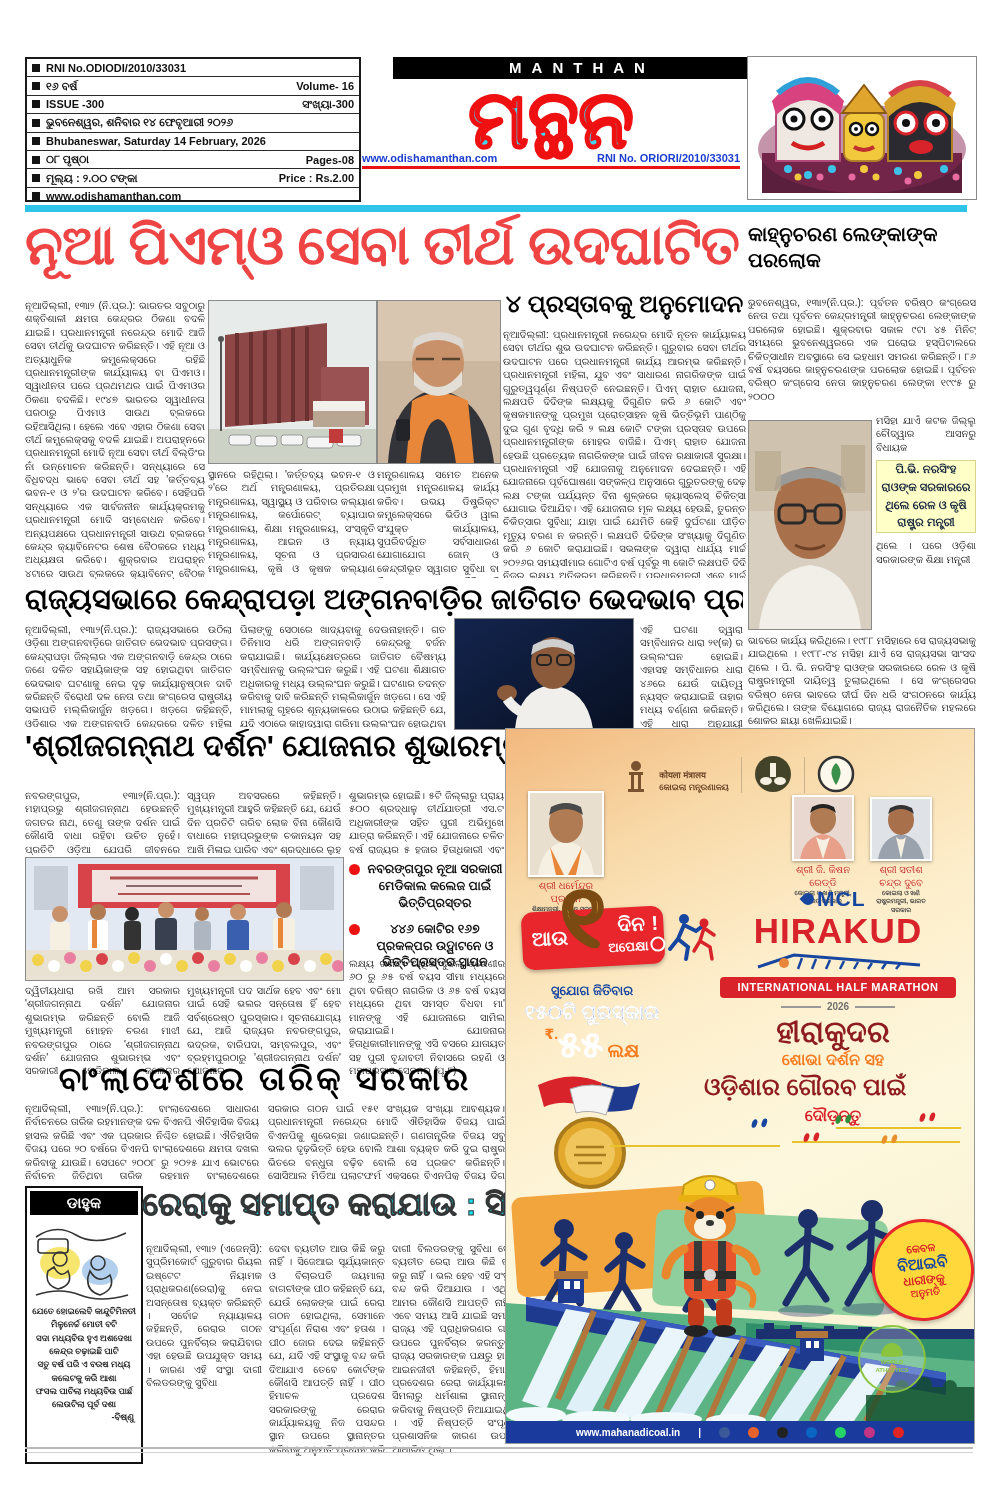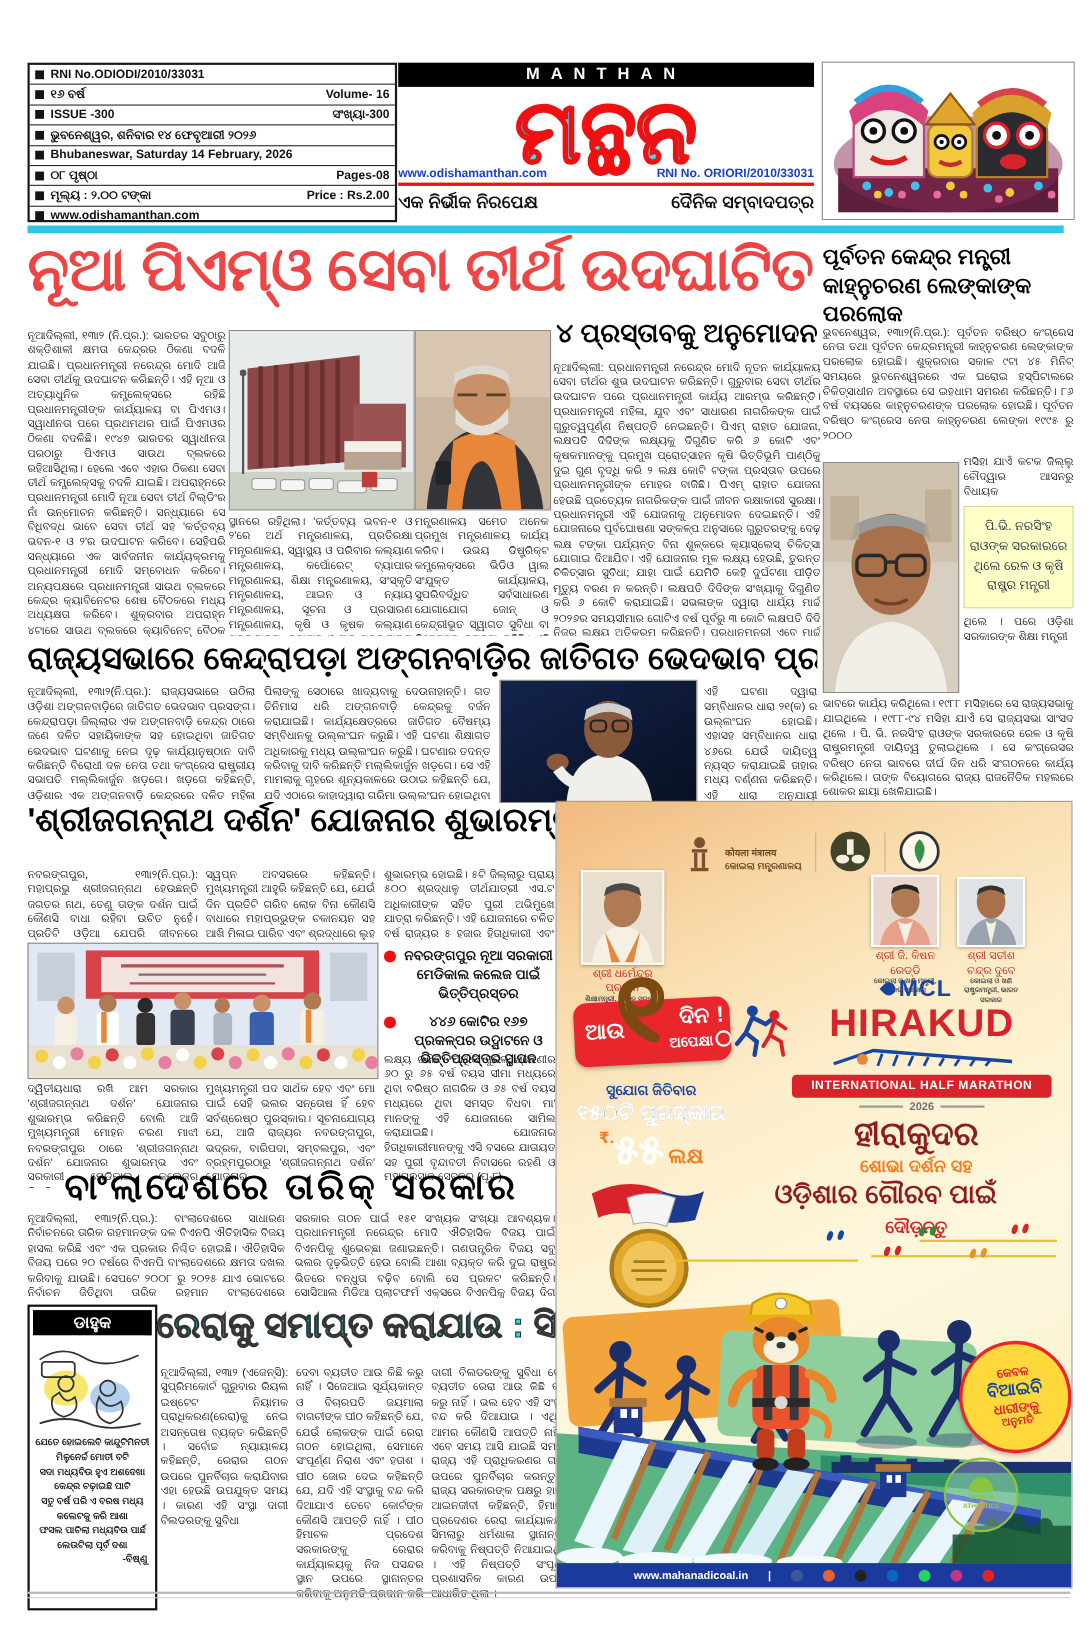--- a/index.html
+++ b/index.html
@@ -11,33 +11,33 @@
   .hl{font-weight:800;color:#000;}
   
   #infobox{border:2px solid #1a1a1a;}
   .info-row{display:flex;align-items:center;height:17.4px;border-bottom:1px solid #2a2a2a;
             padding:0 5px;font-size:11px;font-weight:bold;color:#111;white-space:nowrap;overflow:hidden;}
   .info-row:last-child{border-bottom:none;}
   .sq{width:8px;height:8px;background:#141414;margin-right:6px;flex:0 0 auto;}
   .info-row .l{flex:1;}
   .info-row .r{text-align:right;}
   #nameplate{background:#000;color:#fff;text-align:center;font-weight:bold;font-size:15px;
-             letter-spacing:10px;line-height:22px;}
+             letter-spacing:10px;line-height:22px;margin-left:31px;}
   #manthan-logo{text-align:center;font-size:80px;font-weight:800;color:#41d6f2;line-height:86px;
                 -webkit-text-stroke:2.5px #ef1111;}
   .mast-links{display:flex;justify-content:space-between;font-size:11px;font-weight:bold;color:#1b3ed1;}
   .taglines{display:flex;justify-content:space-between;font-size:16px;font-weight:bold;color:#101010;}
   
   #lead-headline{font-size:55px;font-weight:800;color:#ef4444;line-height:1.08;letter-spacing:-1px;white-space:nowrap;}
   .obit-head{font-size:20px;font-weight:800;color:#000;line-height:1.3;}
   .sec-head{font-weight:800;color:#000;text-align:center;white-space:nowrap;overflow:hidden;}
   #cji-headline{font-weight:800;color:#12e2f4;-webkit-text-stroke:1px #353535;text-align:center;white-space:nowrap;}
   
-  #obit-box{background:#ffffc8;border:1px solid #d9d48e;text-align:center;font-weight:normal;
-            font-size:11.5px;line-height:1.55;color:#15263d;padding:10px 3px;}
+  #obit-box{background:#ffffc8;border:1px solid #d9d48e;text-align:center;font-weight:bold;
+            font-size:11.5px;line-height:1.55;color:#15263d;padding:0 3px;}
   
   .jd-bullet{display:flex;gap:5px;margin-bottom:9px;}
   .jd-dot{width:11px;height:11px;border-radius:50%;background:#ee1111;flex:0 0 auto;margin-top:3px;}
   .jd-btxt{font-size:12.5px;font-weight:800;color:#101010;line-height:1.35;text-align:center;}
   
   #cartoon-box{border:2px solid #101010;padding:3px;background:#fff;}
   #cartoon-title{background:#000;color:#fff;text-align:center;font-size:15px;font-weight:bold;padding:3px 0;}
   .poem{font-size:8.6px;font-weight:bold;text-align:center;line-height:1.55;color:#222;}
   #cartoon-sig{text-align:right;font-size:9px;font-weight:bold;color:#222;padding-right:4px;}
   
@@ -138,24 +138,20 @@
       </div>
   </div>
 
   <div id="nameplate" class="abs" style="left:362px;top:57px;width:378px;height:22px;">MANTHAN</div>
   <div id="manthan-logo" class="abs" style="left:362px;top:77px;width:378px;height:88px;">ମନ୍ଥନ</div>
   <div class="abs" style="left:362px;top:166px;width:378px;border-top:3px solid #ea1212;"></div>
   <div class="mast-links abs" style="left:362px;top:152px;width:378px;">
     <span>www.odishamanthan.com</span>
     <span>RNI No. ORIORI/2010/33031</span>
   </div>
-  <div class="taglines abs" style="left:362px;top:175px;width:378px;">
-    <span>ଏକ ନିର୍ଭୀକ ନିରପେକ୍ଷ</span>
-    <span>ଦୈନିକ ସମ୍ବାଦପତ୍ର</span>
-  </div>
 
   <div class="abs ph" style="left:747px;top:56px;width:228px;height:142px;background:#fff;">
     <svg width="228" height="142" viewBox="0 0 228 142">
       <rect x="0" y="0" width="228" height="142" fill="#ffffff"></rect>
       <rect x="14" y="96" width="200" height="40" fill="#5a1f3c"></rect>
       <ellipse cx="114" cy="92" rx="104" ry="44" fill="#8a2a55" opacity="0.5"></ellipse>
 
       <path d="M28 60 Q28 24 60 24 Q92 24 92 60 L92 104 L28 104 Z" fill="#efe8e2" stroke="#b04a7a" stroke-width="2"></path>
       <path d="M24 44 Q60 2 96 44 L92 58 Q60 28 28 58 Z" fill="#d8437f"></path>
       <path d="M30 36 Q60 10 90 36" fill="none" stroke="#2e9fd8" stroke-width="6"></path>
@@ -202,21 +198,20 @@
           <circle cx="208" cy="120" r="3.5"></circle>
         </g>
     </svg>
   </div>
 
   <div class="abs" style="left:25px;top:205px;width:942px;height:7px;background:#2fc4e8;"></div>
 
   <div id="lead-headline" class="abs" style="left:25px;top:216px;width:716px;">ନୂଆ ପିଏମ୍ଓ ସେବା ତୀର୍ଥ ଉଦଘାଟିତ</div>
 
   <div class="abs" style="left:748px;top:221px;width:230px;">
-    <div class="obit-head">ପୂର୍ବତନ କେନ୍ଦ୍ର ମନ୍ତ୍ରୀ</div>
     <div class="obit-head">କାହ୍ନୁଚରଣ ଲେଙ୍କାଙ୍କ ପରଲୋକ</div>
   </div>
 
   <div class="bt abs" style="left:25px;top:299px;width:180px;height:280px;">ନୂଆଦିଲ୍ଲୀ, ୧୩ା୨ (ନି.ପ୍ର.): ଭାରତର ସବୁଠାରୁ ଶକ୍ତିଶାଳୀ କ୍ଷମତା କେନ୍ଦ୍ରର ଠିକଣା ବଦଳି ଯାଇଛି। ପ୍ରଧାନମନ୍ତ୍ରୀ ନରେନ୍ଦ୍ର ମୋଦି ଆଜି ସେବା ତୀର୍ଥକୁ ଉଦଘାଟନ କରିଛନ୍ତି। ଏହି ନୂଆ ଓ ଅତ୍ୟାଧୁନିକ କମ୍ପ୍ଲେକ୍ସରେ ରହିଛି ପ୍ରଧାନମନ୍ତ୍ରୀଙ୍କ କାର୍ଯ୍ୟାଳୟ ବା ପିଏମଓ। ସ୍ୱାଧୀନତା ପରେ ପ୍ରଥମଥର ପାଇଁ ପିଏମଓର ଠିକଣା ବଦଳିଛି। ୧୯୪୭ ଭାରତର ସ୍ୱାଧୀନତା ପରଠାରୁ ପିଏମଓ ସାଉଥ ବ୍ଲକରେ ରହିଆସିଥିଲା। ହେଲେ ଏବେ ଏହାର ଠିକଣା ସେବା ତୀର୍ଥ କମ୍ପ୍ଲେକ୍ସକୁ ବଦଳି ଯାଇଛି। ଅପରାହ୍ନରେ ପ୍ରଧାନମନ୍ତ୍ରୀ ମୋଦି ନୂଆ ସେବା ତୀର୍ଥ ବିଲ୍ଡିଂର ନାଁ ଉନ୍ମୋଚନ କରିଛନ୍ତି। ସନ୍ଧ୍ୟାରେ ସେ ବିଧିବଦ୍ଧ ଭାବେ ସେବା ତୀର୍ଥ ସହ 'କର୍ତ୍ତବ୍ୟ ଭବନ-୧ ଓ ୨'ର ଉଦଘାଟନ କରିବେ। ସେହିପରି ସନ୍ଧ୍ୟାରେ ଏକ ସାର୍ବଜନୀନ କାର୍ଯ୍ୟକ୍ରମକୁ ପ୍ରଧାନମନ୍ତ୍ରୀ ମୋଦି ସମ୍ବୋଧନ କରିବେ। ଅନ୍ୟପକ୍ଷରେ ପ୍ରଧାନମନ୍ତ୍ରୀ ସାଉଥ ବ୍ଲକରେ କେନ୍ଦ୍ର କ୍ୟାବିନେଟର ଶେଷ ବୈଠକରେ ମଧ୍ୟ ଅଧ୍ୟକ୍ଷତା କରିବେ। ଶୁକ୍ରବାର ଅପରାହ୍ନ ୪ଟାରେ ସାଉଥ ବ୍ଲକରେ କ୍ୟାବିନେଟ୍ ବୈଠକ ଅନୁଷ୍ଠିତ ହେବ। ବୈଠକ ଶେଷ ହେବା ପରେ ପିଏମଓ ତୁରନ୍ତ 'ସେବା ତୀର୍ଥ'କୁ ସ୍ଥାନାନ୍ତରିତ ହୋଇଯିବ। 'ସେବା ତୀର୍ଥ'ରେ ପ୍ରଧାନମନ୍ତ୍ରୀଙ୍କ କାର୍ଯ୍ୟାଳୟ, ଜାତୀୟ ସୁରକ୍ଷା ପରିଷଦ ସଚିବାଳୟ ଓ କ୍ୟାବିନେଟ୍ ସଚିବାଳୟ ରହିଛି। ଏଗୁଡ଼ିକ ପୂର୍ବରୁ ଭିନ୍ନ ଭିନ୍ନ</div>
 
   <div class="abs ph" style="left:208px;top:300px;width:167px;height:162px;">
     <svg width="167" height="162" viewBox="0 0 167 162">
       <rect width="167" height="162" fill="#e7ecea"></rect>
       <rect y="128" width="167" height="34" fill="#cdd2c6"></rect>
       <polygon points="16,34 118,22 118,118 16,126" fill="#8e4747"></polygon>

